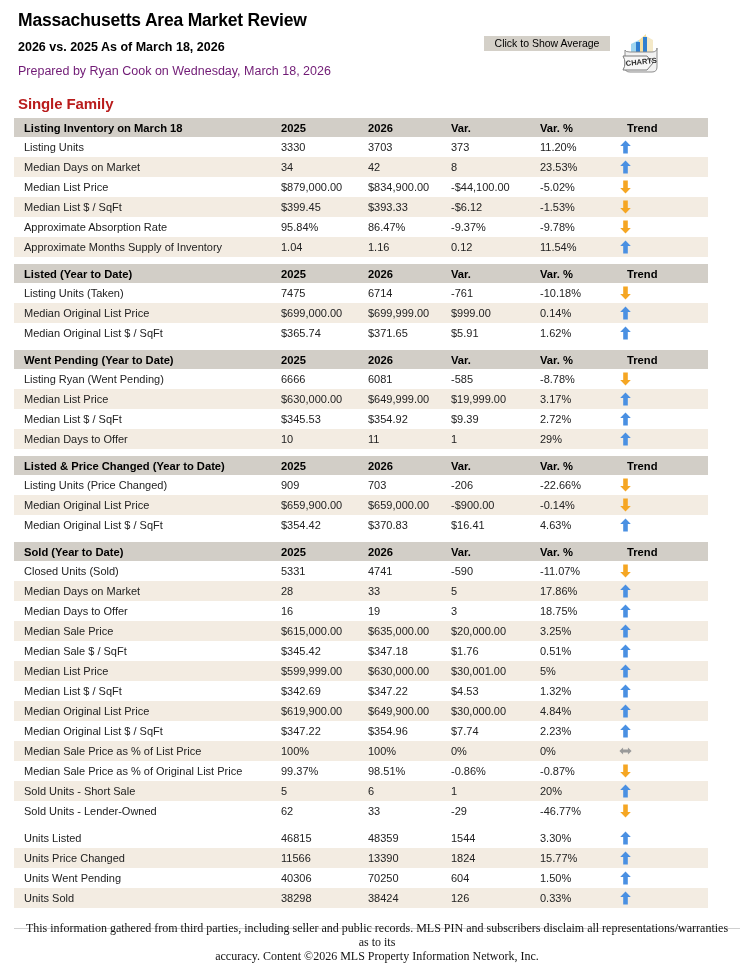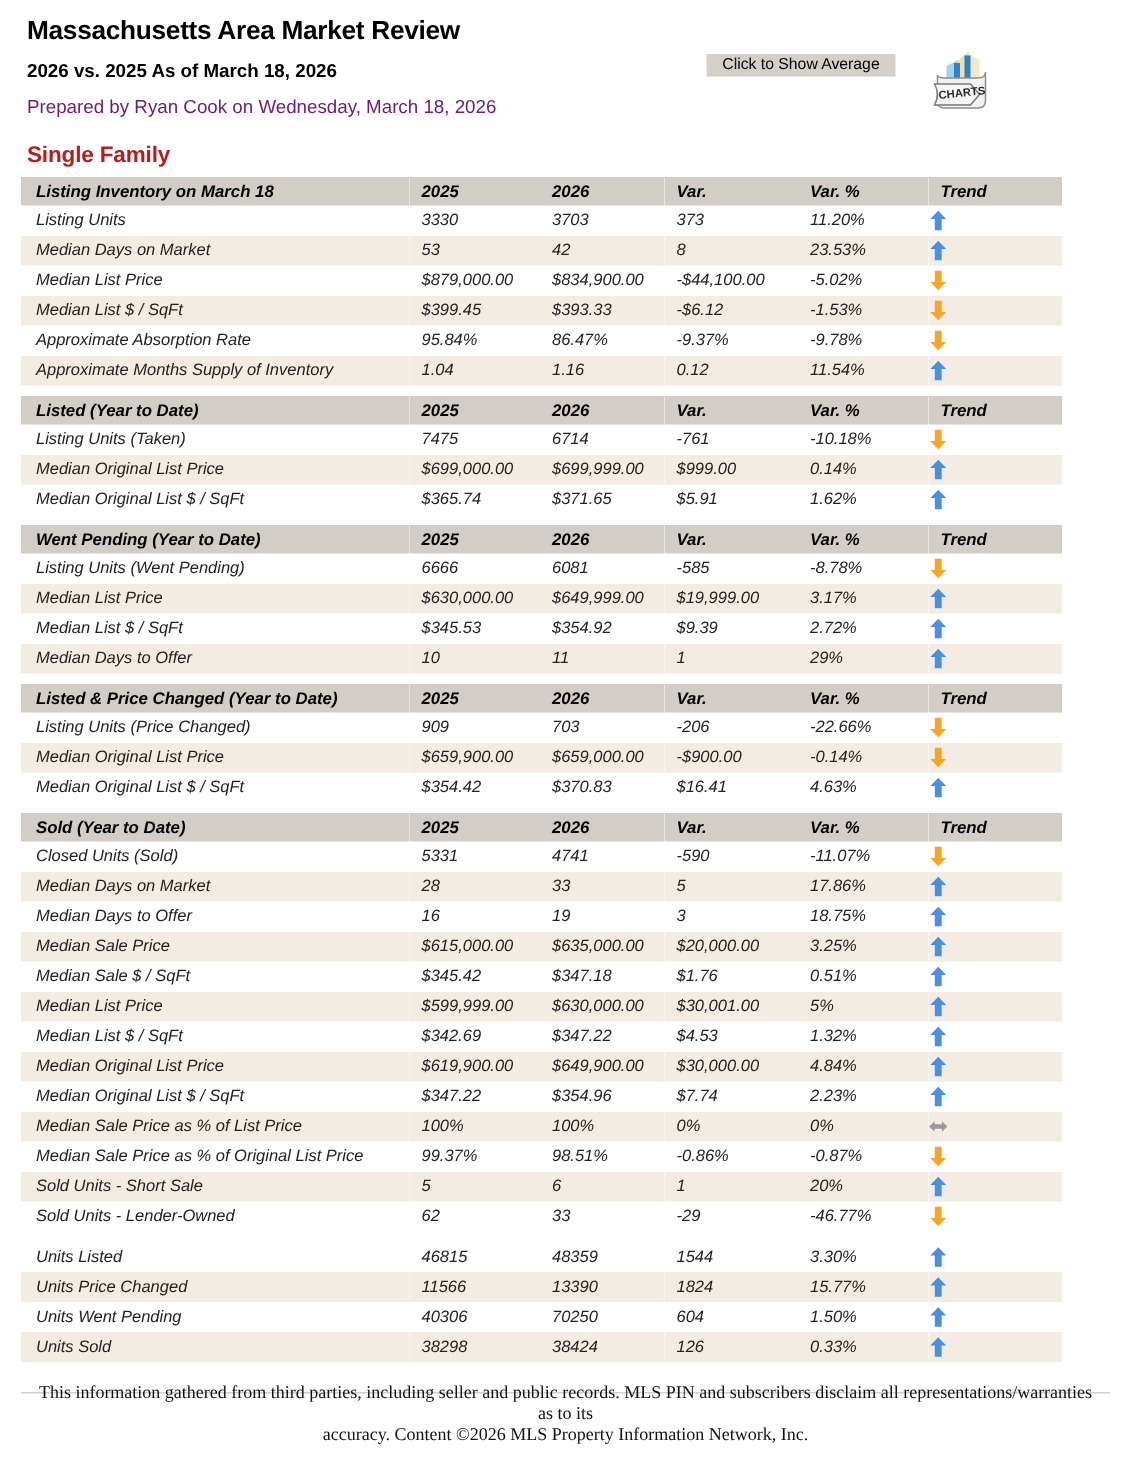--- a/index.html
+++ b/index.html
@@ -46,21 +46,21 @@
   .prepared {
     margin: 8px 0 0 4px;
     font-size: 12.5px;
     font-weight: normal;
     line-height: 16px;
     color: #701a75;
   }
 
   .avg-button {
     position: absolute;
-    left: 471px;
+    left: 484px;
     top: 36px;
     width: 126px;
     height: 15px;
     background: #d4d0c8;
     border: none;
     font-family: "Liberation Sans", sans-serif;
     font-size: 10.5px;
     line-height: 15px;
     text-align: center;
     color: #000;
@@ -81,21 +81,20 @@
     font-size: 15px;
     font-weight: bold;
     margin: 16px 0 6px 18px;
     color: #b91c1c;
     letter-spacing: -0.1px;
   }
 
   
   .tbl-wrap {
     margin: 0 14px 0 14px;
-    font-style: italic;
   }
   table.mkt {
     border-collapse: collapse;
     width: 694px;
     table-layout: fixed;
     font-size: 11px;
   }
   table.mkt col.c-label { width: 259px; }
   table.mkt col.c-2025  { width: 87px; }
   table.mkt col.c-2026  { width: 83px; }
@@ -241,21 +240,21 @@
             </td>
             <td class="trend-cell"><svg class="arrow" viewBox="0 0 12 14">
                 <path d="M6 0.5 L11.3 6 L8.3 6 L8.3 13.5 L3.7 13.5 L3.7 6 L0.7 6 Z" fill="#4a90e2"></path>
               </svg></td>
           </tr>
           <tr class="drow alt">
             <td>
               <span class="cell-pad-lbl">Median Days on Market</span>
             </td>
             <td>
-              <span class="cell-pad">53</span>
+              <span class="cell-pad">34</span>
             </td>
             <td>
               <span class="cell-pad">42</span>
             </td>
             <td>
               <span class="cell-pad">8</span>
             </td>
             <td>
               <span class="cell-pad">23.53%</span>
             </td>
@@ -444,21 +443,21 @@
             </td>
             <td>
               <span class="cell-pad">Var. %</span>
             </td>
             <td>
               <span class="cell-pad">Trend</span>
             </td>
           </tr>
           <tr class="drow">
             <td>
-              <span class="cell-pad-lbl">Listing Units (Went Pending)</span>
+              <span class="cell-pad-lbl">Listing Ryan (Went Pending)</span>
             </td>
             <td>
               <span class="cell-pad">6666</span>
             </td>
             <td>
               <span class="cell-pad">6081</span>
             </td>
             <td>
               <span class="cell-pad">-585</span>
             </td>

